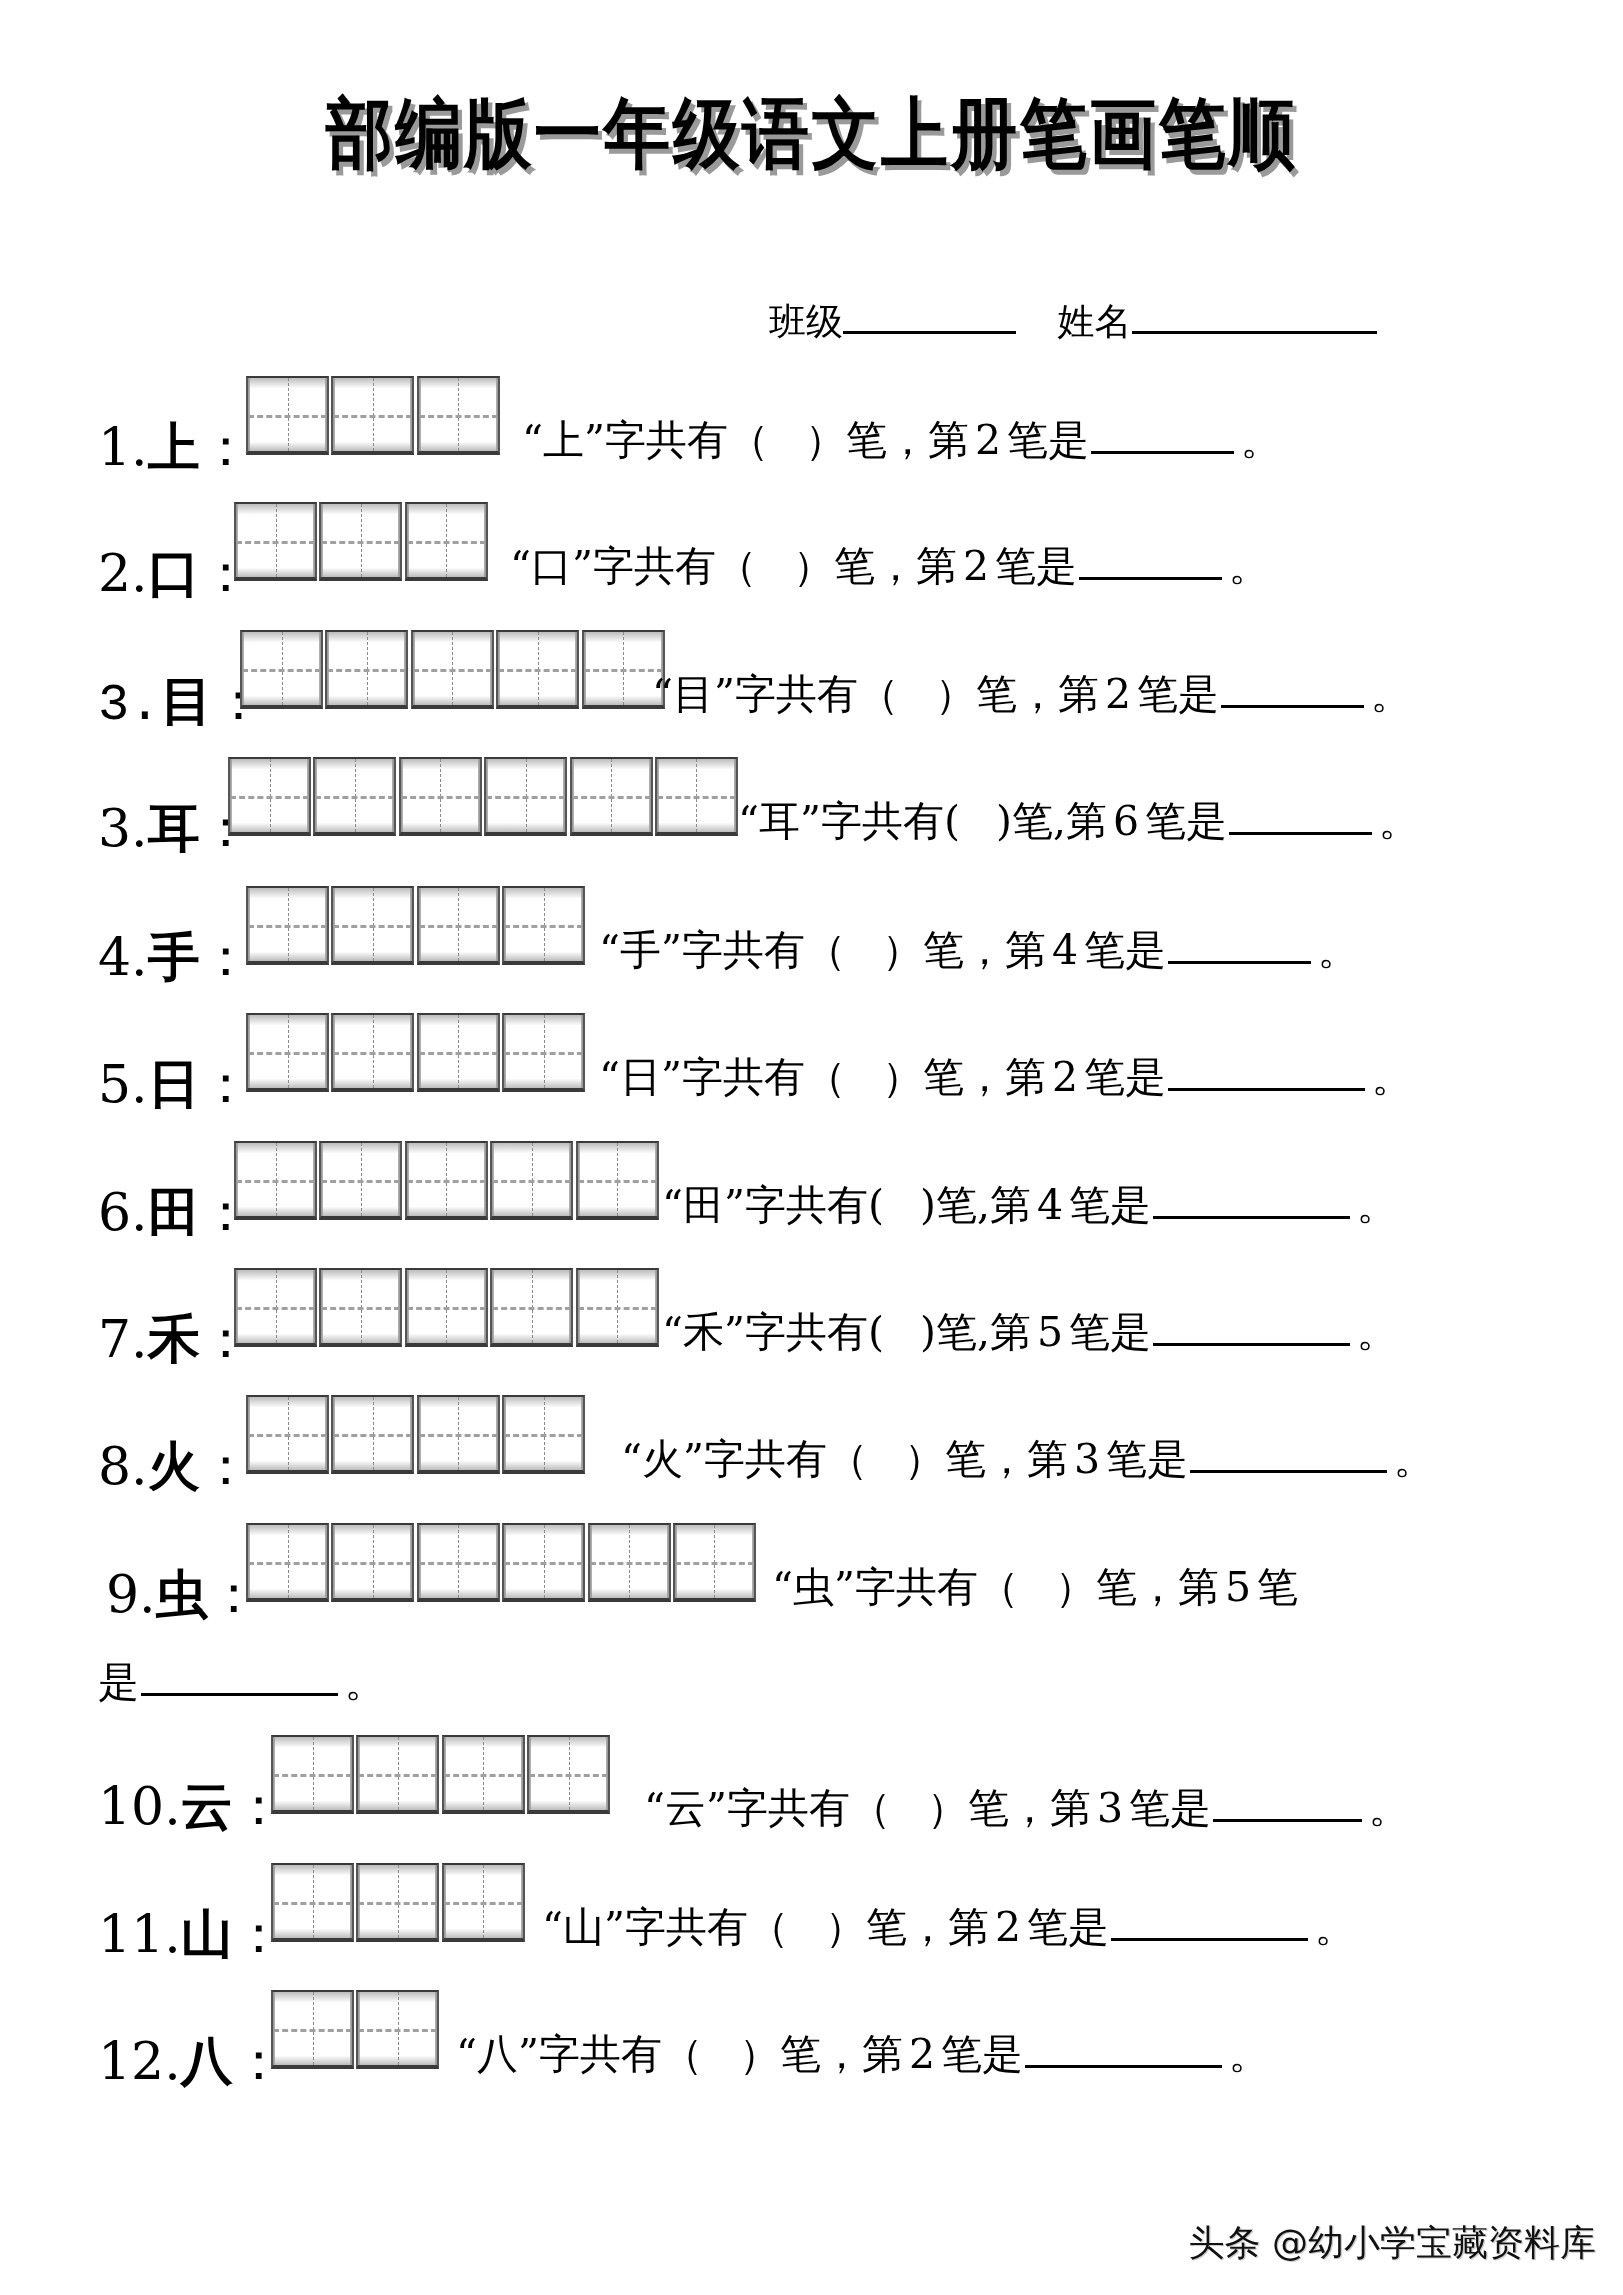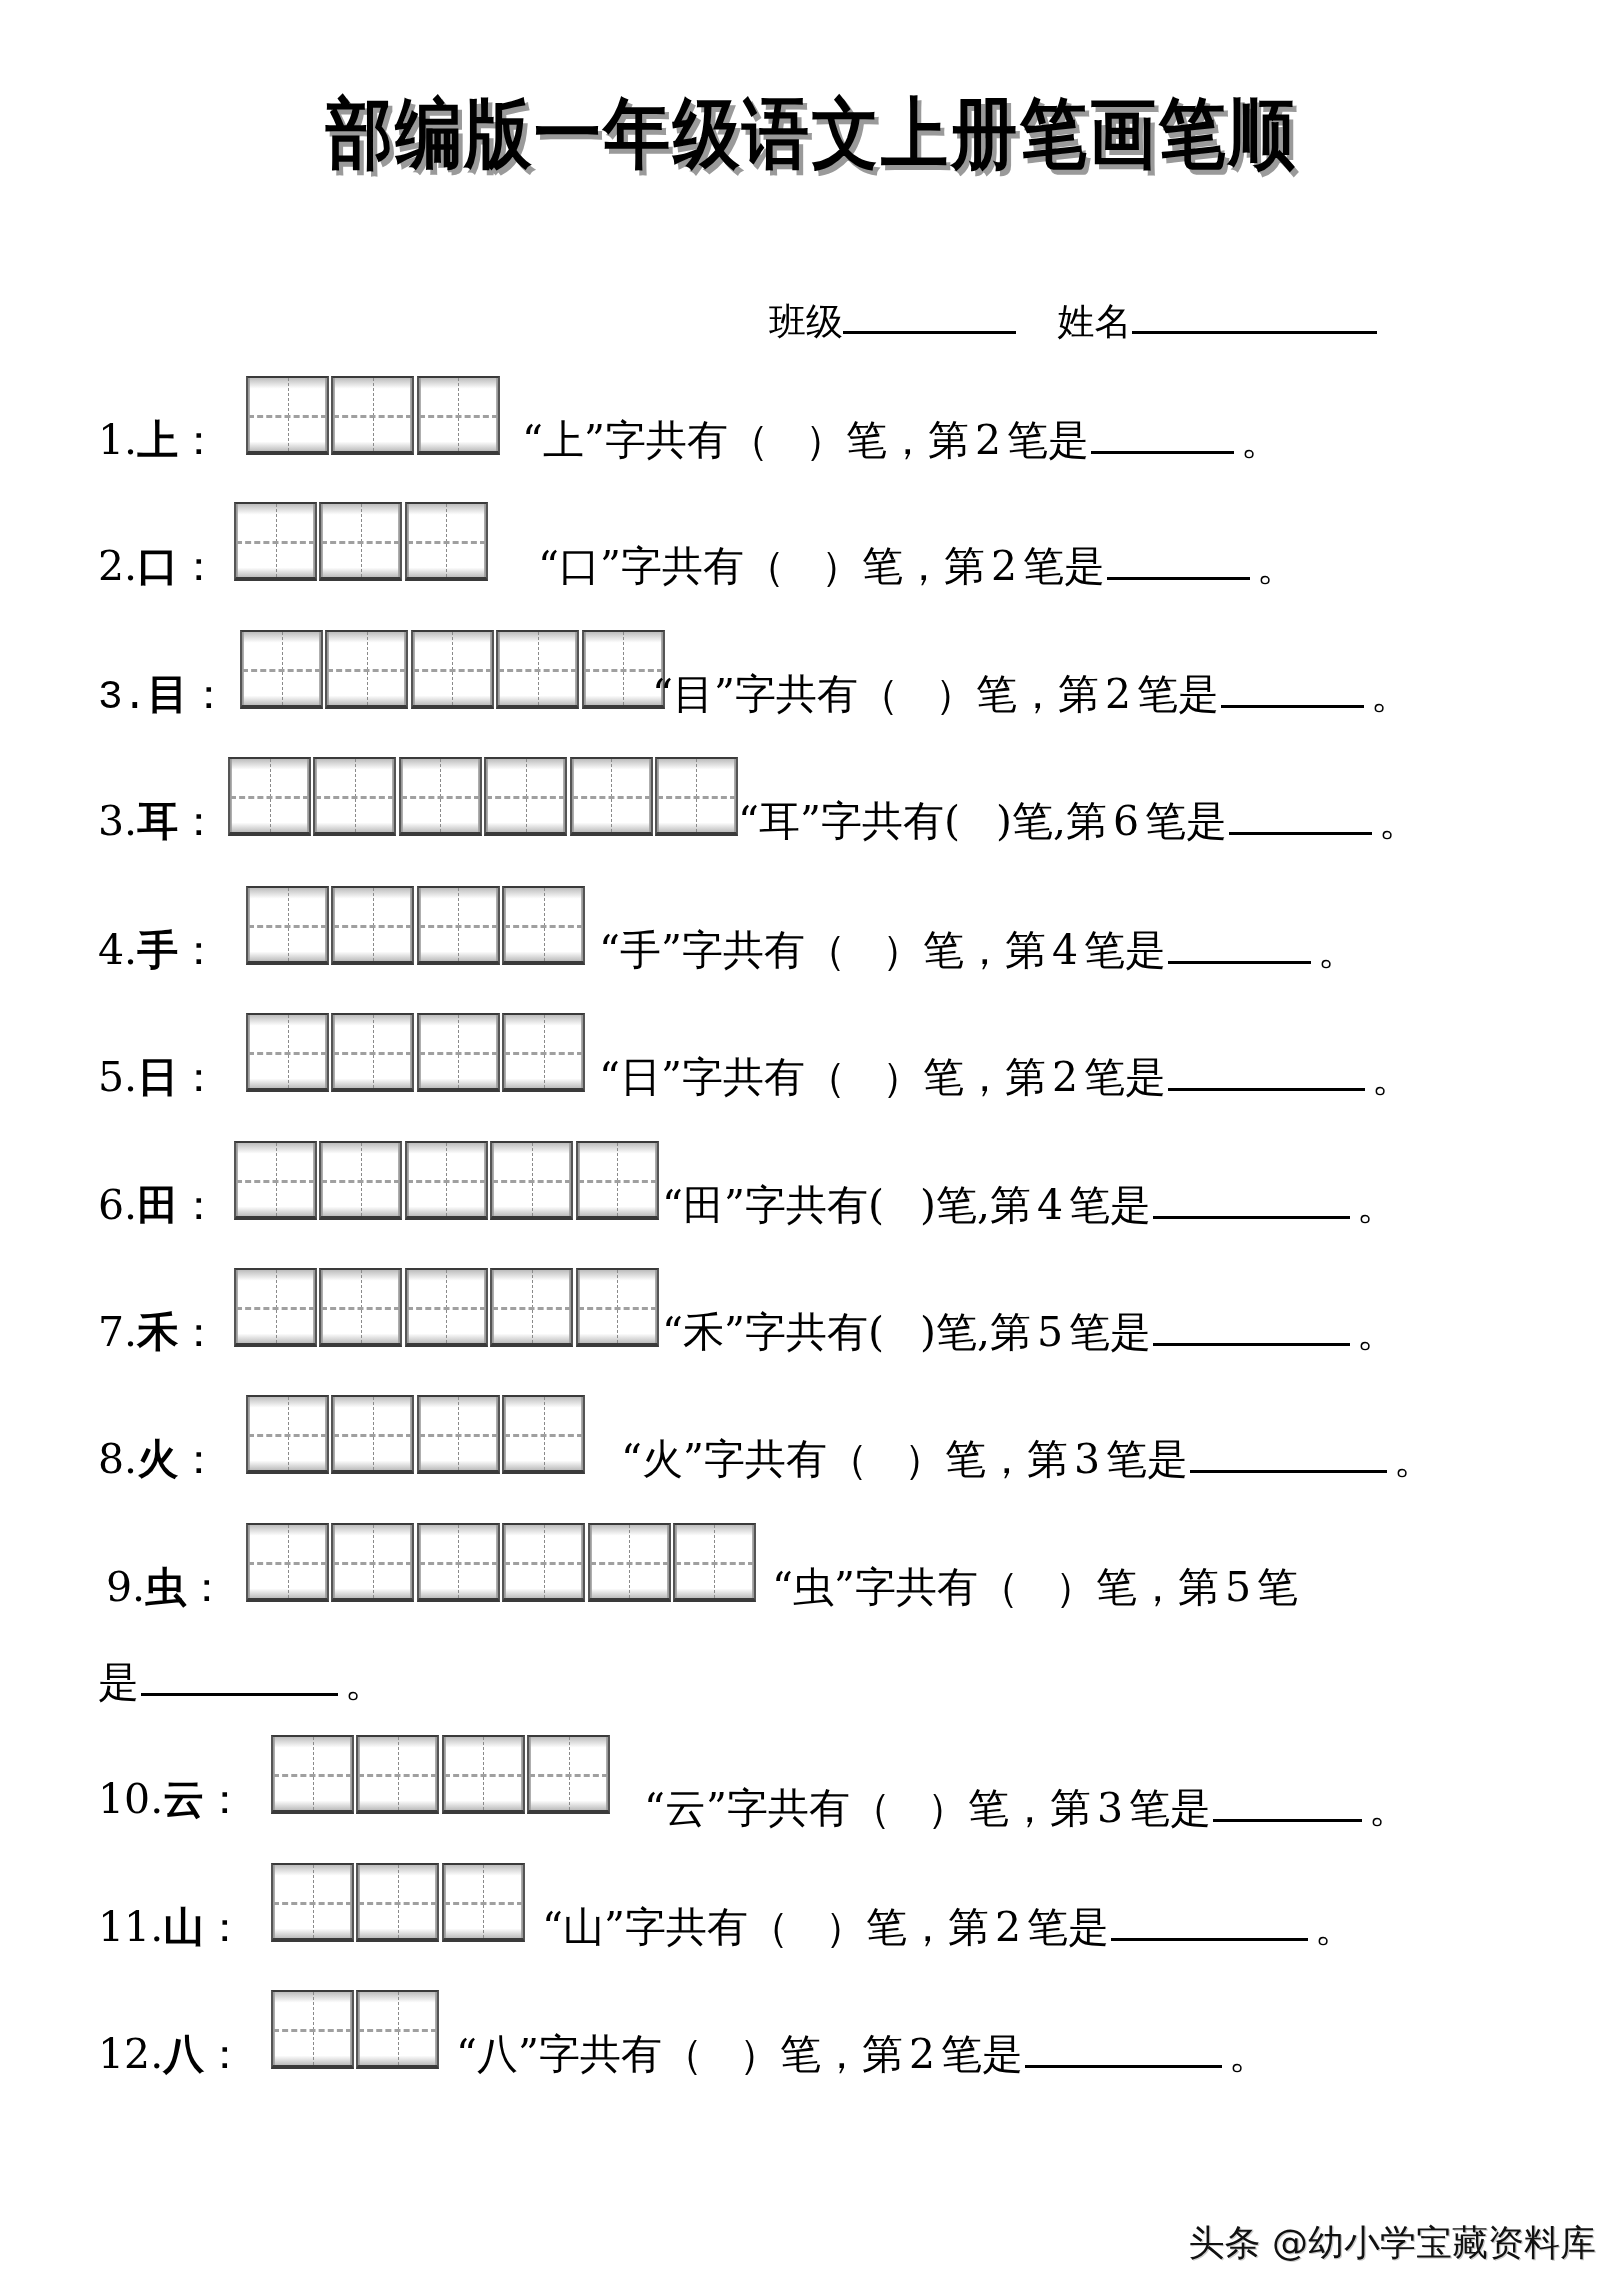--- a/index.html
+++ b/index.html
@@ -5,21 +5,21 @@
   html, body { margin:0; padding:0; background:#ffffff; }
   body { width:1623px; height:2295px; position:relative; overflow:hidden;
          font-family:"DejaVu Serif","Liberation Serif",serif; color:#000; }
   .title { position:absolute; left:0; width:1623px; top:89px; text-align:center;
            font-family:"DejaVu Sans","Liberation Sans",sans-serif; font-weight:bold;
            font-size:67px; letter-spacing:2.4px;
            text-shadow: 4.2px 4.2px 0 #9a9a9a; transform:scaleY(1.15); }
   .classname { position:absolute; top:297px; left:769px; font-size:37px; white-space:nowrap; }
   .blank { display:inline-block; border-bottom:3px solid #000; vertical-align:baseline; height:0.6px; }
   .row { position:absolute; left:0; }
-  .label { position:absolute; font-size:41px; white-space:nowrap; }
+  .label { position:absolute; font-size:52px; white-space:nowrap; }
   .grid { position:absolute; display:flex; }
   .cell { width:83px; height:79px; box-sizing:border-box; position:relative;
           border:2.4px solid #555; border-top-color:#3a3a3a; border-bottom:4.2px solid #3a3a3a;
           background:linear-gradient(#bdbdbd 0, #fff 10.7px, #fff calc(100% - 9.5px), #bdbdbd 100%);
           margin-right:2.4px; box-shadow: inset 1.8px 0 0 #9b9b9b, inset -1.8px 0 0 #9b9b9b; }
   .cell::before { content:""; position:absolute; left:50%; top:0; bottom:0; border-left:1.8px dashed #8a8a8a; }
   .cell::after { content:""; position:absolute; top:50%; left:0; right:0; border-top:3px dashed #a0a0a0; }
   .q { position:absolute; font-size:41px; white-space:nowrap; }
   .q .blank { margin-left:2.4px; margin-right:6px; }
   .watermark { position:absolute; right:27px; top:2219px; font-family:"DejaVu Sans","Liberation Sans",sans-serif;
@@ -46,21 +46,21 @@
       </div>
       <div class="q" style="left: 522px; top: 413px;"><span>“上”字共有（</span><span style="display:inline-block;width:36px"></span><span>）笔，第</span><span style="margin:0 6px">2</span><span>笔是</span><span class="blank" style="width:143px"></span><span>。</span></div>
     </div>
     <div class="row">
       <div class="label" style="left: 98px; top: 539px;"><span>2.</span><b>口</b><span>：</span></div>
       <div class="grid" style="left: 234px; top: 502px;">
         <div class="cell"></div>
         <div class="cell"></div>
         <div class="cell"></div>
       </div>
-      <div class="q" style="left: 510px; top: 539px; margin-left: 28px;"><span>“口”字共有（</span><span style="display:inline-block;width:36px"></span><span>）笔，第</span><span style="margin:0 6px">2</span><span>笔是</span><span class="blank" style="width:143px"></span><span>。</span></div>
+      <div class="q" style="left: 510px; top: 539px;"><span>“口”字共有（</span><span style="display:inline-block;width:36px"></span><span>）笔，第</span><span style="margin:0 6px">2</span><span>笔是</span><span class="blank" style="width:143px"></span><span>。</span></div>
     </div>
     <div class="row">
       <div class="label" style="left: 98px; top: 667px; font-family: Liberation Mono, monospace;"><span>3.</span><b>目</b><span>：</span></div>
       <div class="grid" style="left: 240px; top: 630px;">
         <div class="cell"></div>
         <div class="cell"></div>
         <div class="cell"></div>
         <div class="cell"></div>
         <div class="cell"></div>
       </div>

